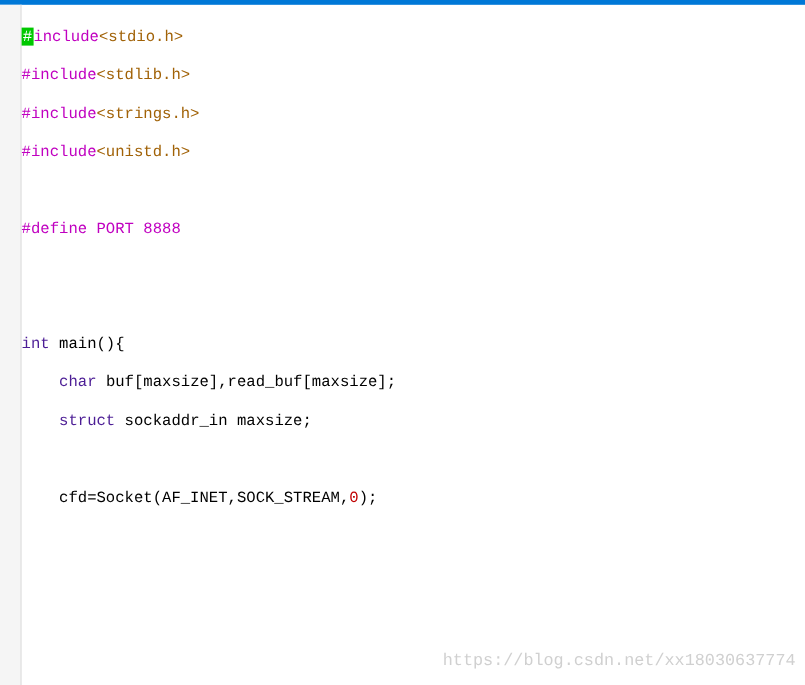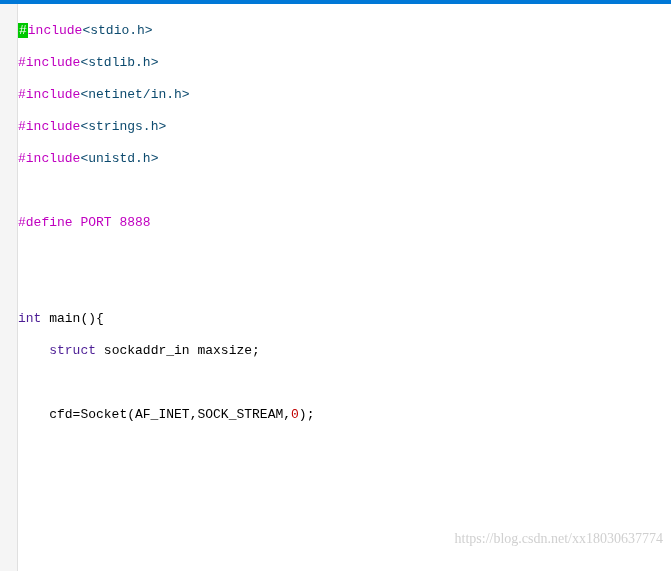--- a/index.html
+++ b/index.html
@@ -35,51 +35,51 @@
     color: #000;
     position: relative;
   }
   .line { height: 16px; }
   .cursor {
     background: #00c800;
     color: #fff;
     padding: 0 1px;
   }
   .pre-dir { color: #c000c0; margin-top: 32px; }
-  .pre-hdr { color: #0c4a6e; }
+  .pre-hdr { color: #a16207; }
   .kw-type { color: #4c1d95; }
   .num { color: #c00000; }
   .watermark {
     position: absolute;
-    bottom: 24px;
+    bottom: 12px;
     right: 8px;
     color: #d0d0d0;
     font-size: 14px;
-    font-family: Liberation Serif, serif;
+    font-family: Liberation Mono, monospace;
     pointer-events: none;
   }
 </style>
 </head>
 <body>
 
 <div class="titlebar"></div>
 
 <div class="container">
   <div class="gutter"></div>
   <div class="editor">
 <div class="line"><span class="cursor">#</span><span class="pre-dir">include</span><span class="pre-hdr">&lt;stdio.h&gt;</span></div>
 <div class="line"><span class="pre-dir">#include</span><span class="pre-hdr">&lt;stdlib.h&gt;</span></div>
-<div class="line"><span class="pre-dir">#include</span><span class="pre-hdr">&lt;netinet/in.h&gt;</span></div>
 <div class="line"><span class="pre-dir">#include</span><span class="pre-hdr">&lt;strings.h&gt;</span></div>
 <div class="line"><span class="pre-dir">#include</span><span class="pre-hdr">&lt;unistd.h&gt;</span></div>
 <div class="line"></div>
 <div class="line"><span class="pre-dir">#define PORT 8888</span></div>
 <div class="line"></div>
 <div class="line"></div>
 <div class="line"><span class="kw-type">int</span><span> main(){</span></div>
+<div class="line">    <span class="kw-type">char</span><span> buf[maxsize],read_buf[maxsize];</span></div>
 <div class="line">    <span class="kw-type">struct</span><span> sockaddr_in maxsize;</span></div>
 <div class="line"></div>
 <div class="line"><span>    cfd=Socket(AF_INET,SOCK_STREAM,</span><span class="num">0</span><span>);</span></div>
 <div class="line"></div>
 
 
 
 
 
 

